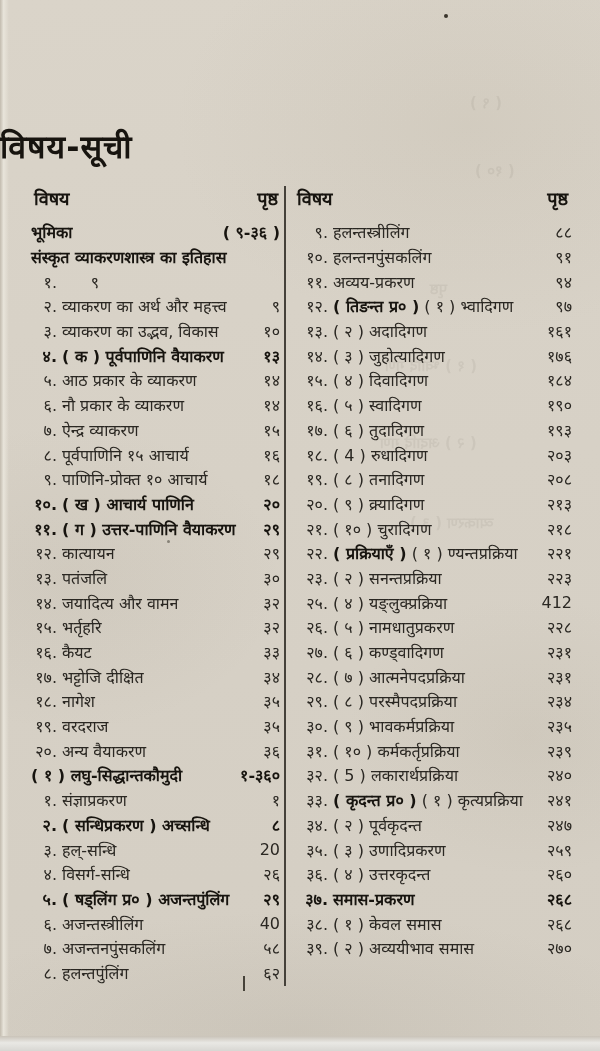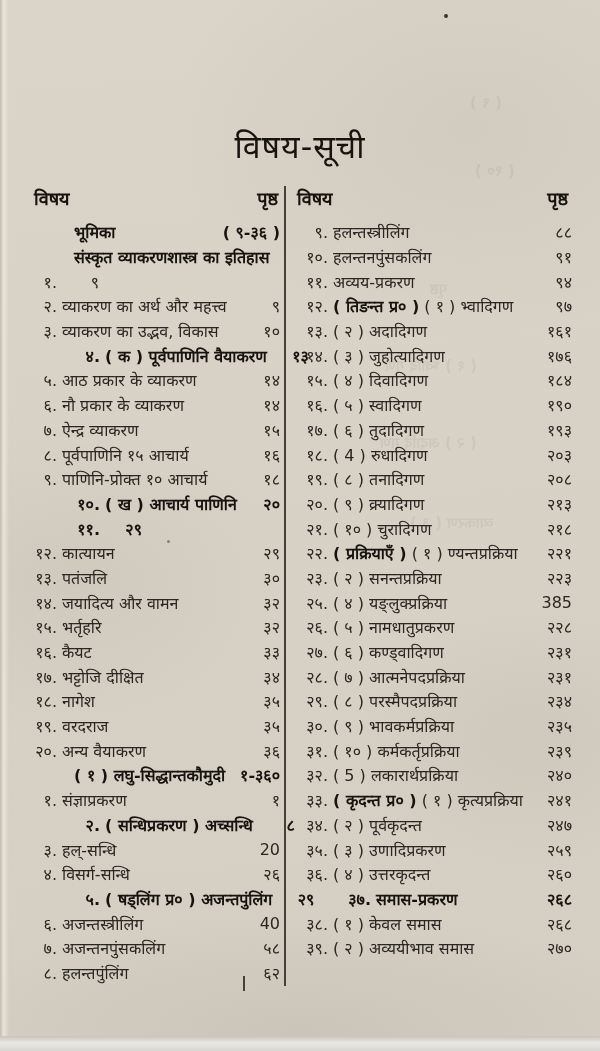--- a/index.html
+++ b/index.html
@@ -20,21 +20,21 @@
   .spine-edge{
     position:absolute;left:0;top:0;bottom:0;width:9px;
     background:linear-gradient(90deg,#c2bbae 0%,#e8e4da 40%,rgba(232,228,218,0) 100%);
   }
   .bottom-band{
     position:absolute;left:0;right:0;bottom:0;height:15px;
     background:linear-gradient(180deg,#c9c3b8 0%,#e9e8e4 45%,#d8d7d3 100%);
   }
   .page-title{
     position:absolute;top:124px;left:0;width:100%;
-    text-align:center;font-size:32px;font-weight:normal;
+    text-align:left;font-size:32px;font-weight:bold;
     color:var(--ink-bold,#26231e);letter-spacing:1px;
   }
   .columns{
     position:absolute;left:26px;top:186px;width:548px;height:800px;
     display:flex;flex-direction:row;color:var(--ink,#2a2722);
   }
   .col{display:flex;flex-direction:column;}
   .col-left{width:254px;}
   .col-right{flex:1;padding-left:11px;}
   .divider{width:2px;background:var(--divider,#45413a);margin-left:4px;flex:none;}
@@ -47,21 +47,21 @@
   .rows{display:flex;flex-direction:column;}
   .toc-row{
     display:flex;align-items:center;height:24.7px;
     font-size:16px;white-space:nowrap;
   }
   .toc-row .num{flex:none;width:31px;text-align:right;}
   .toc-row .num.empty{width:0;}
   .toc-row .txt{flex:1;margin-left:5px;overflow:visible;}
   .toc-row .pg{flex:none;text-align:right;min-width:42px;}
   .col-right .toc-row .pg{padding-right:2px;}
-  .toc-row.bold{font-weight:bold;color:var(--ink-bold,#17140f);margin-left:43px;}
+  .toc-row.bold{font-weight:bold;color:var(--ink-bold,#17140f);}
   .toc-row b{font-weight:bold;color:var(--ink-bold,#17140f);}
   .ghost{
     position:absolute;transform:scaleX(-1);opacity:.07;filter:blur(.6px);
     color:#4a4336;font-size:15px;white-space:nowrap;font-weight:bold;
   }
   .speck{position:absolute;background:#3a352c;border-radius:50%;}
   .speck.s1{left:444px;top:14px;width:4px;height:4px;}
   .speck.s2{left:167px;top:540px;width:3px;height:3px;opacity:.5;}
   .stray-mark{
     position:absolute;left:243px;top:976px;width:2px;height:15px;
@@ -147,20 +147,21 @@
             <span class="txt">पाणिनि-प्रोक्त १० आचार्य</span>
             <span class="pg">१८</span>
           </div>
           <div class="toc-row bold">
             <span class="num">१०.</span>
             <span class="txt"><b>( ख ) आचार्य पाणिनि</b></span>
             <span class="pg">२०</span>
           </div>
           <div class="toc-row bold">
             <span class="num">११.</span>
+            <span class="txt"><b>( ग ) उत्तर-पाणिनि वैयाकरण</b></span>
             <span class="pg">२९</span>
           </div>
           <div class="toc-row">
             <span class="num">१२.</span>
             <span class="txt">कात्यायन</span>
             <span class="pg">२९</span>
           </div>
           <div class="toc-row">
             <span class="num">१३.</span>
             <span class="txt">पतंजलि</span>
@@ -328,21 +329,21 @@
             <span class="pg">२२१</span>
           </div>
           <div class="toc-row">
             <span class="num">२३.</span>
             <span class="txt">( २ )  सनन्तप्रक्रिया</span>
             <span class="pg">२२३</span>
           </div>
           <div class="toc-row">
             <span class="num">२५.</span>
             <span class="txt">( ४ )  यङ्लुक्प्रक्रिया</span>
-            <span class="pg">385</span>
+            <span class="pg">412</span>
           </div>
           <div class="toc-row">
             <span class="num">२६.</span>
             <span class="txt">( ५ )  नामधातुप्रकरण</span>
             <span class="pg">२२८</span>
           </div>
           <div class="toc-row">
             <span class="num">२७.</span>
             <span class="txt">( ६ )  कण्ड्वादिगण</span>
             <span class="pg">२३१</span>

